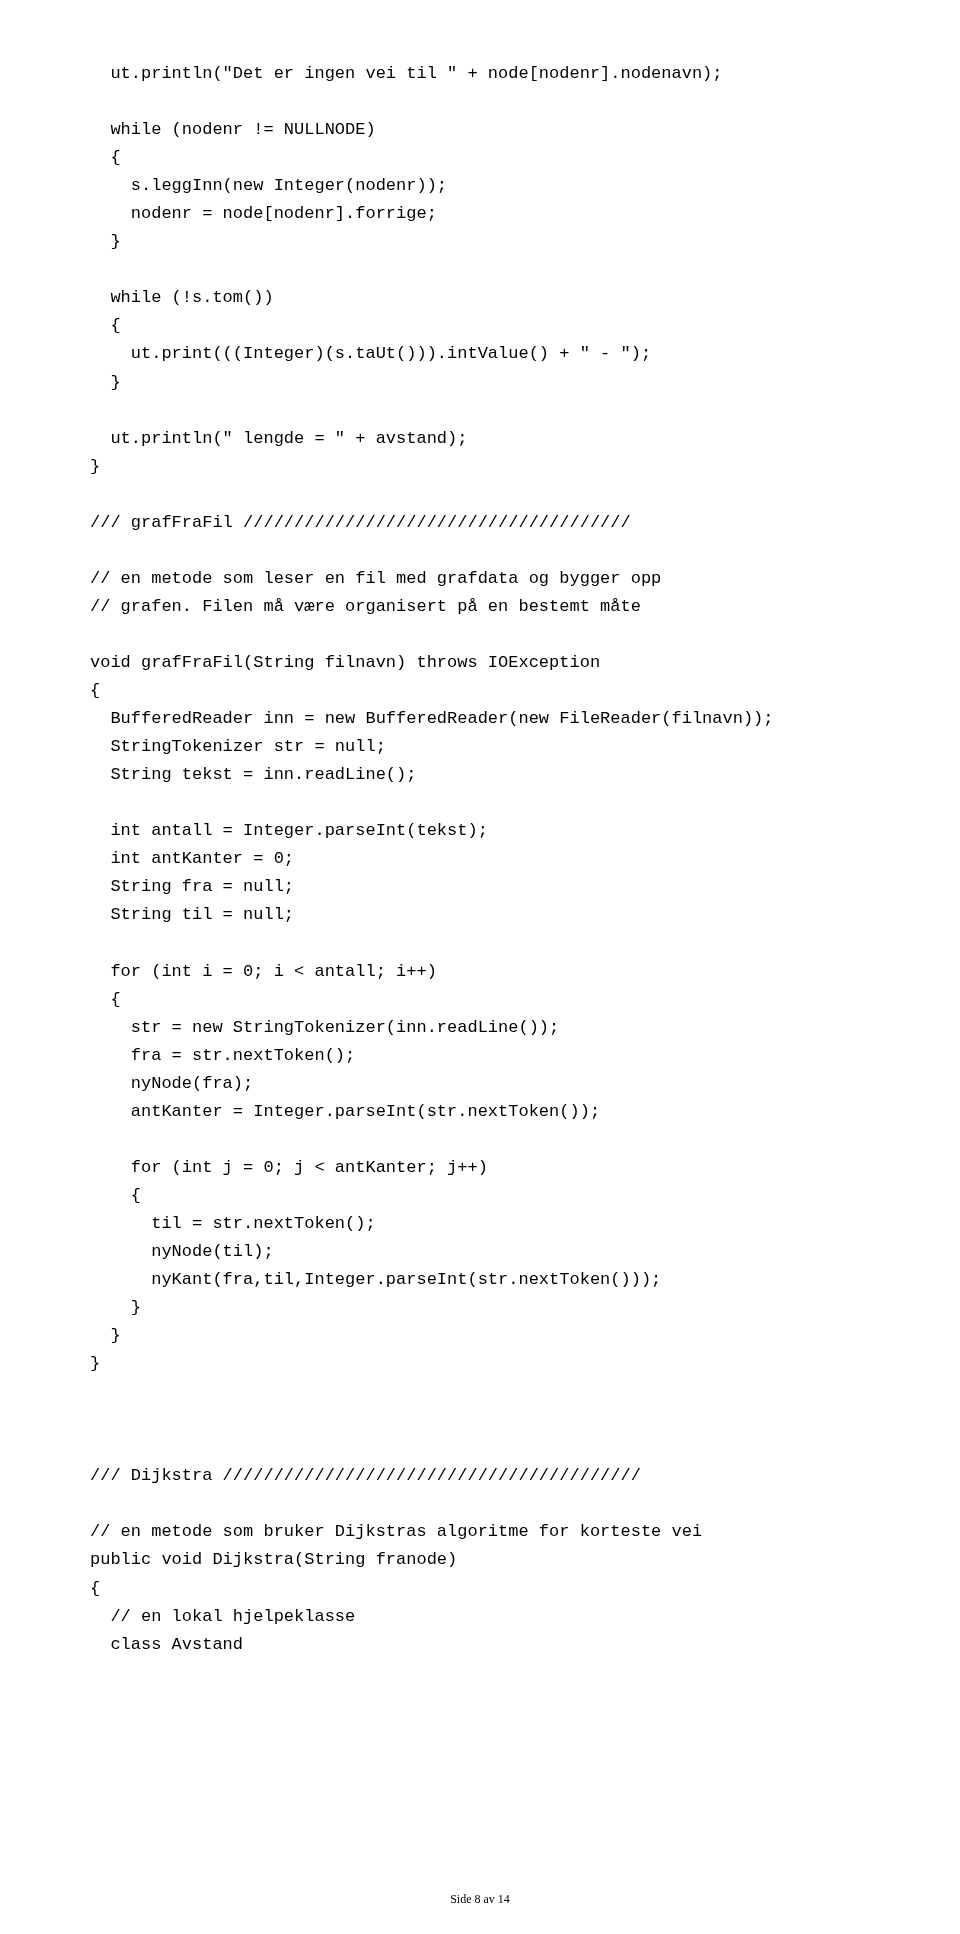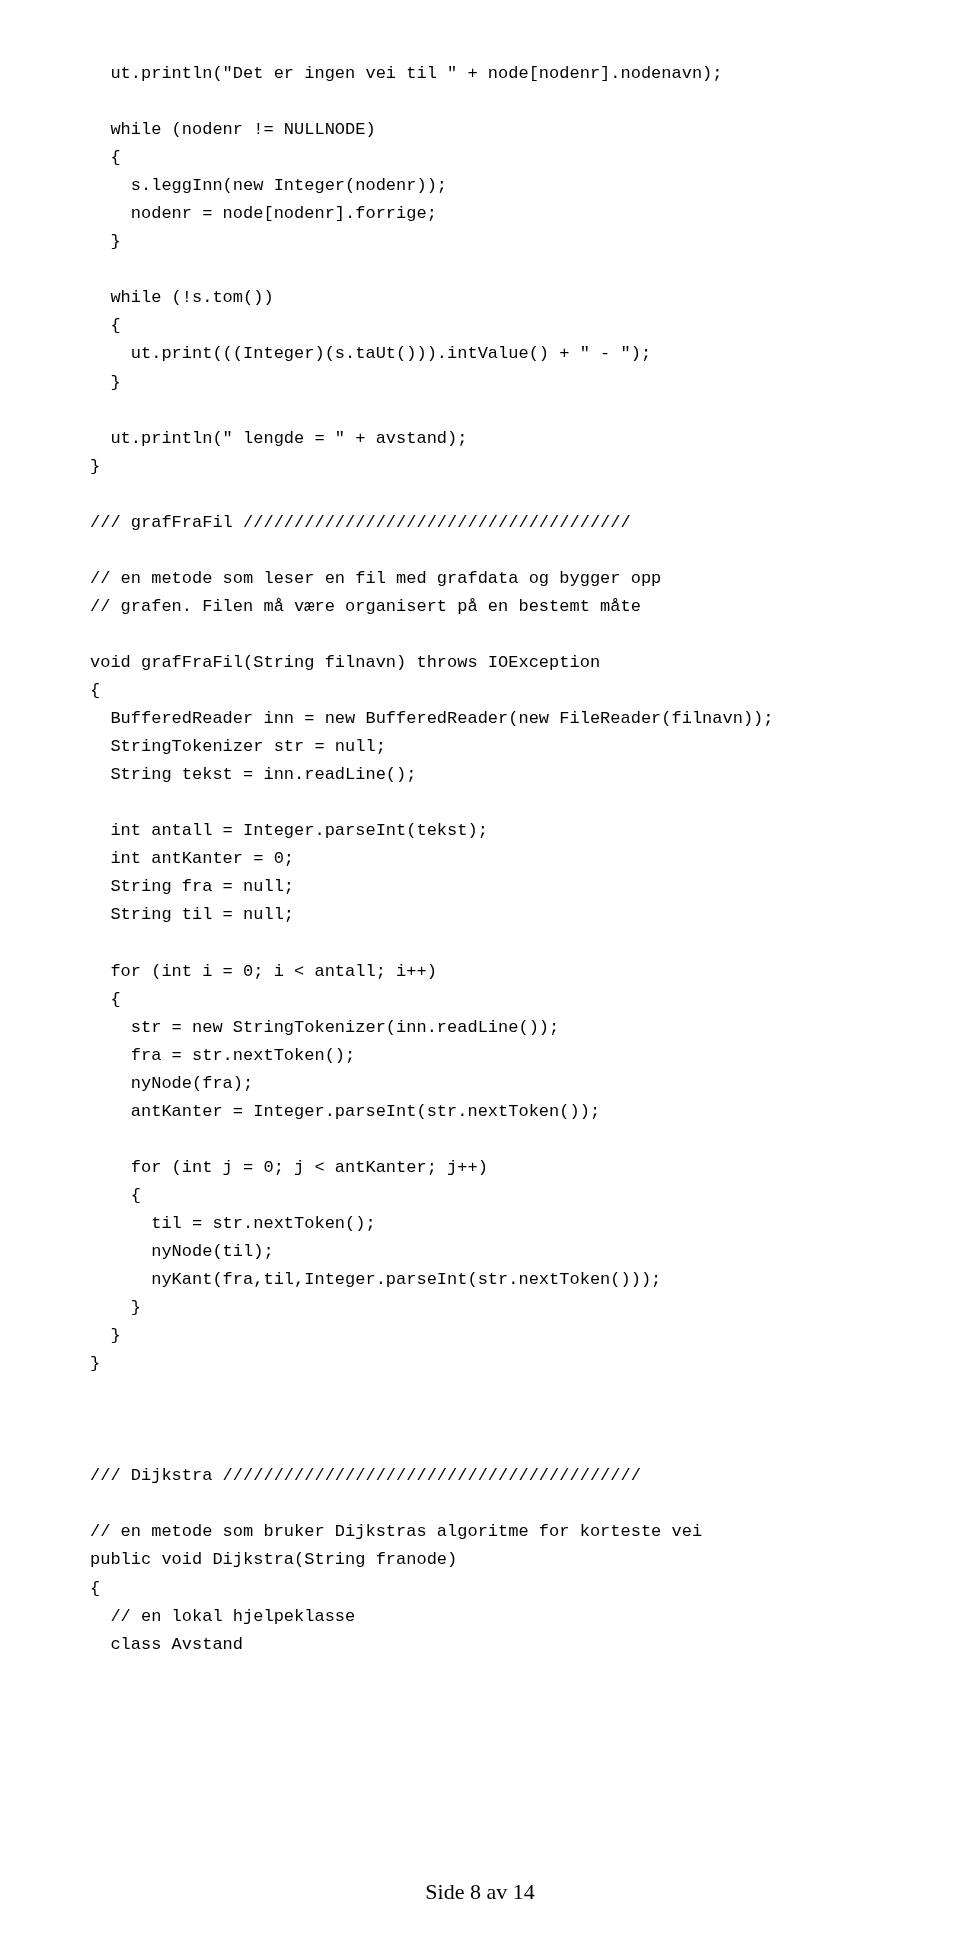--- a/index.html
+++ b/index.html
@@ -21,21 +21,21 @@
     font-size: inherit;
     white-space: pre;
   }
   .footer {
     position: absolute;
     bottom: 24px;
     width: 100%;
     left: 0;
     text-align: center;
     font-family: Georgia, "Times New Roman", serif;
-    font-size: 22px;
+    font-size: 12px;
   }
 </style>
 </head>
 <body>
 
 <pre id="code-block">  ut.println("Det er ingen vei til " + node[nodenr].nodenavn);
 
   while (nodenr != NULLNODE)
   {
     s.leggInn(new Integer(nodenr));

